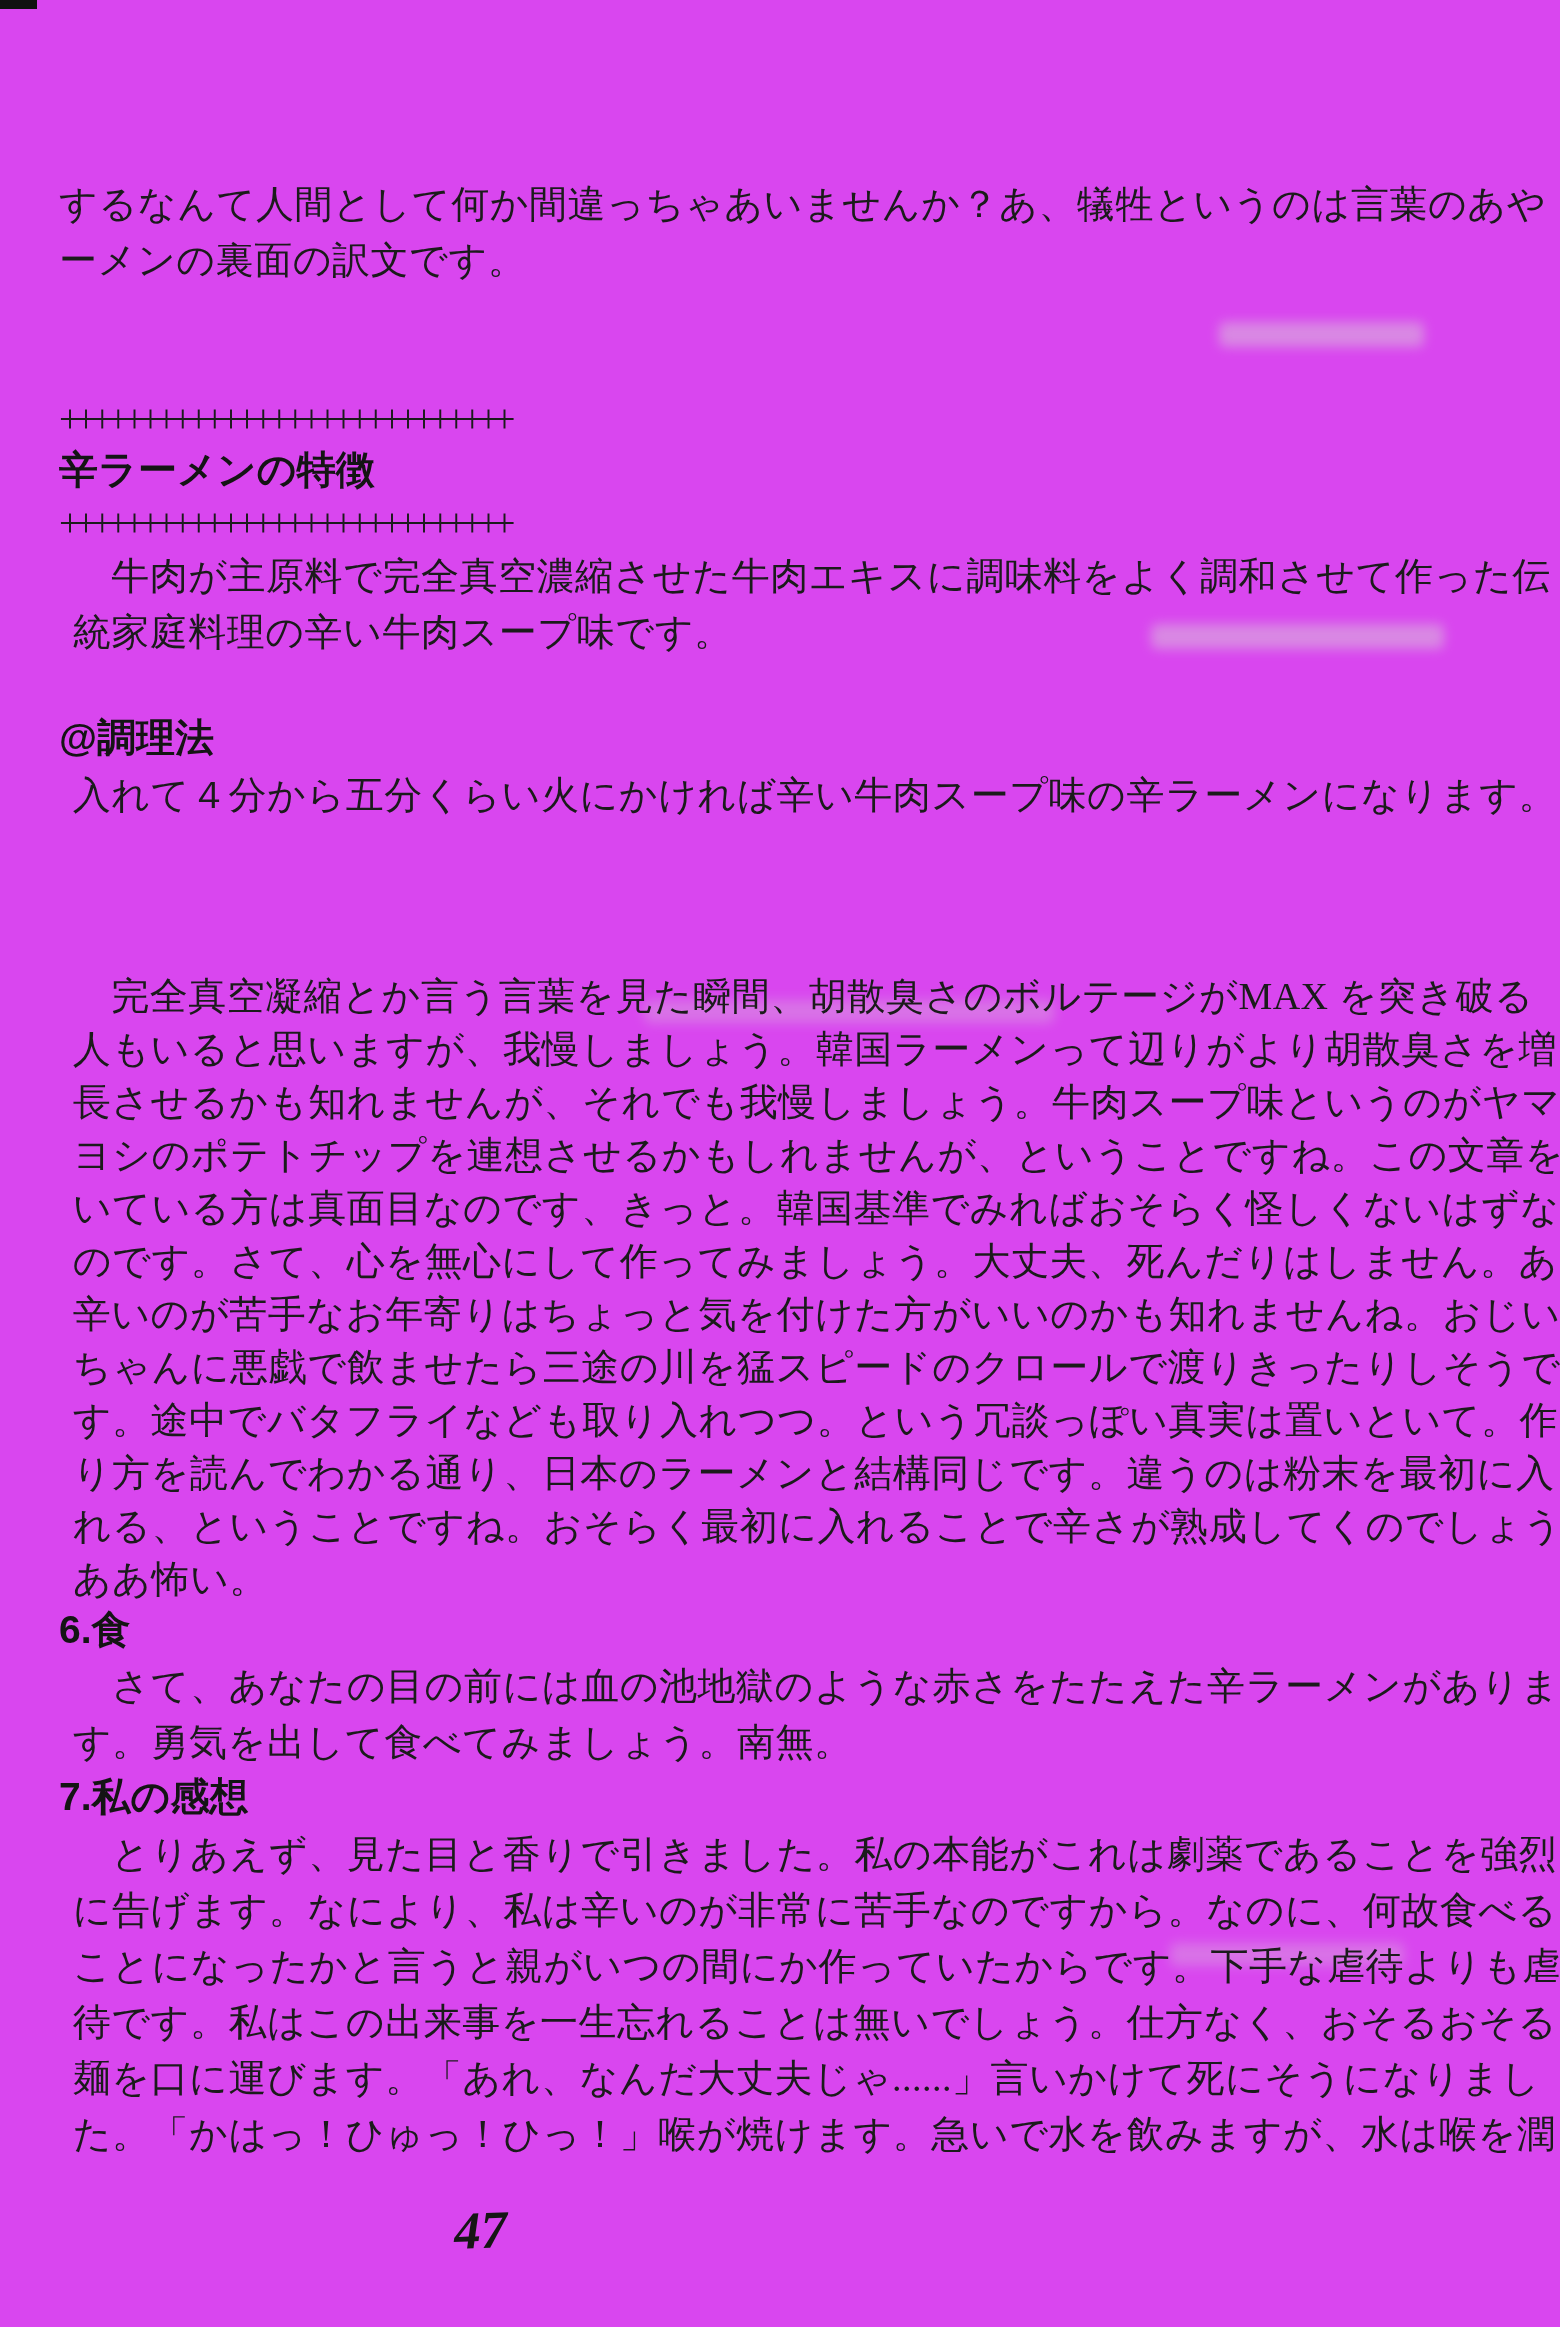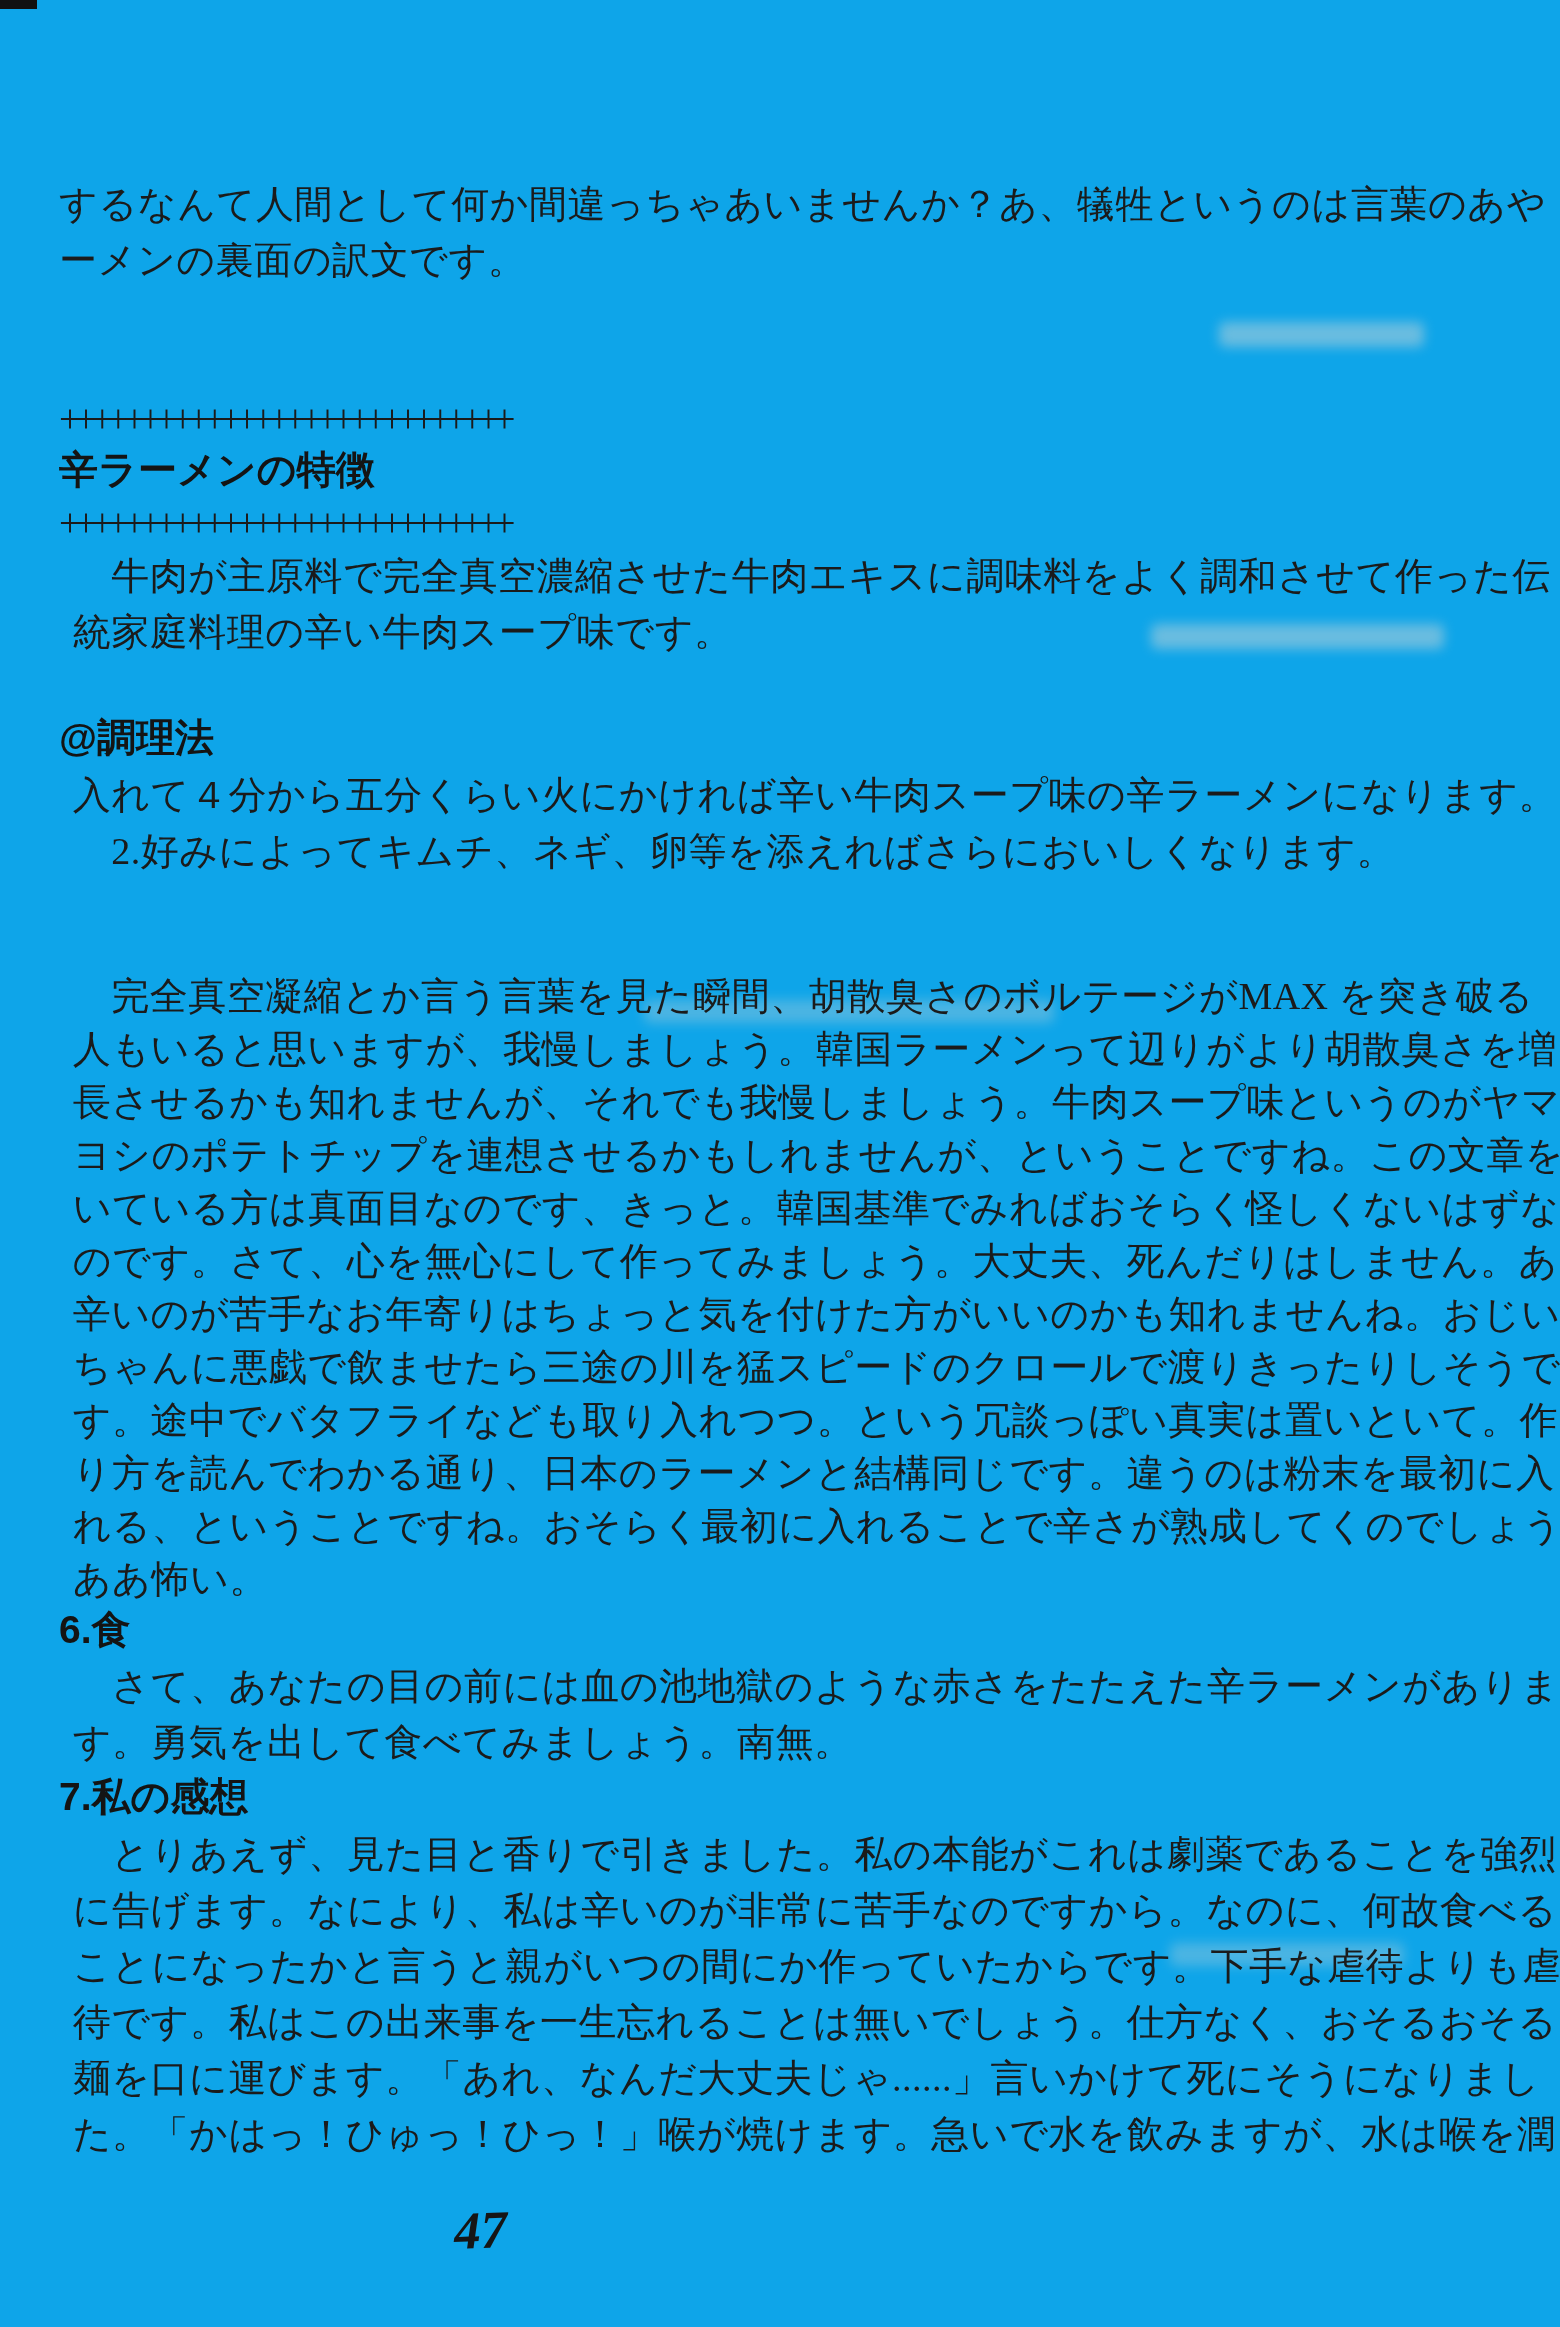--- a/index.html
+++ b/index.html
@@ -6,21 +6,21 @@
     margin: 0;
     padding: 0;
     background: #e8e8e6;
     font-family: "Liberation Serif", serif;
   }
   .page {
     position: relative;
     width: 1560px;
     height: 2328px;
     margin: 0 auto;
-    background: #0ea5e9;
+    background: #d946ef;
     overflow: hidden;
     color: #1b1b1b;
   }
   
   .artifact-top-left {
     position: absolute;
     left: 0; top: 0;
     width: 37px; height: 8.8px;
     background: #111;
   }
@@ -97,21 +97,20 @@
 
   <div class="block indent-block" style="top:548px;">
     <div class="line">　牛肉が主原料で完全真空濃縮させた牛肉エキスに調味料をよく調和させて作った伝</div>
     <div class="line">統家庭料理の辛い牛肉スープ味です。</div>
   </div>
 
   <div class="block heading" style="top:712px;">@調理法</div>
 
   <div class="block indent-block" style="top:767px;">
     <div class="line">入れて４分から五分くらい火にかければ辛い牛肉スープ味の辛ラーメンになります。</div>
-    <div class="line">　2.好みによってキムチ、ネギ、卵等を添えればさらにおいしくなります。</div>
   </div>
 
   <div class="block indent-block commentary" style="top:970px;">
     <div class="line">　完全真空凝縮とか言う言葉を見た瞬間、胡散臭さのボルテージがMAX を突き破る</div>
     <div class="line">人もいると思いますが、我慢しましょう。韓国ラーメンって辺りがより胡散臭さを増</div>
     <div class="line">長させるかも知れませんが、それでも我慢しましょう。牛肉スープ味というのがヤマ</div>
     <div class="line">ヨシのポテトチップを連想させるかもしれませんが、ということですね。この文章を書</div>
     <div class="line">いている方は真面目なのです、きっと。韓国基準でみればおそらく怪しくないはずな</div>
     <div class="line">のです。さて、心を無心にして作ってみましょう。大丈夫、死んだりはしません。あ、</div>
     <div class="line">辛いのが苦手なお年寄りはちょっと気を付けた方がいいのかも知れませんね。おじい</div>

